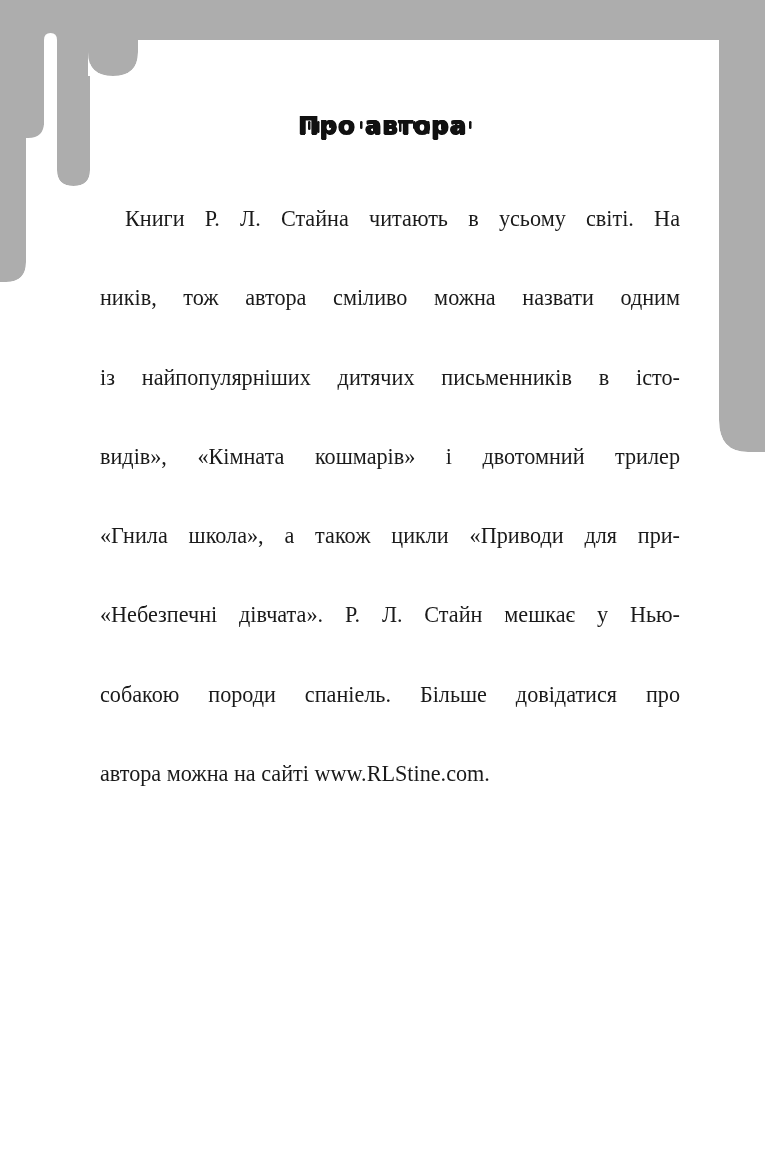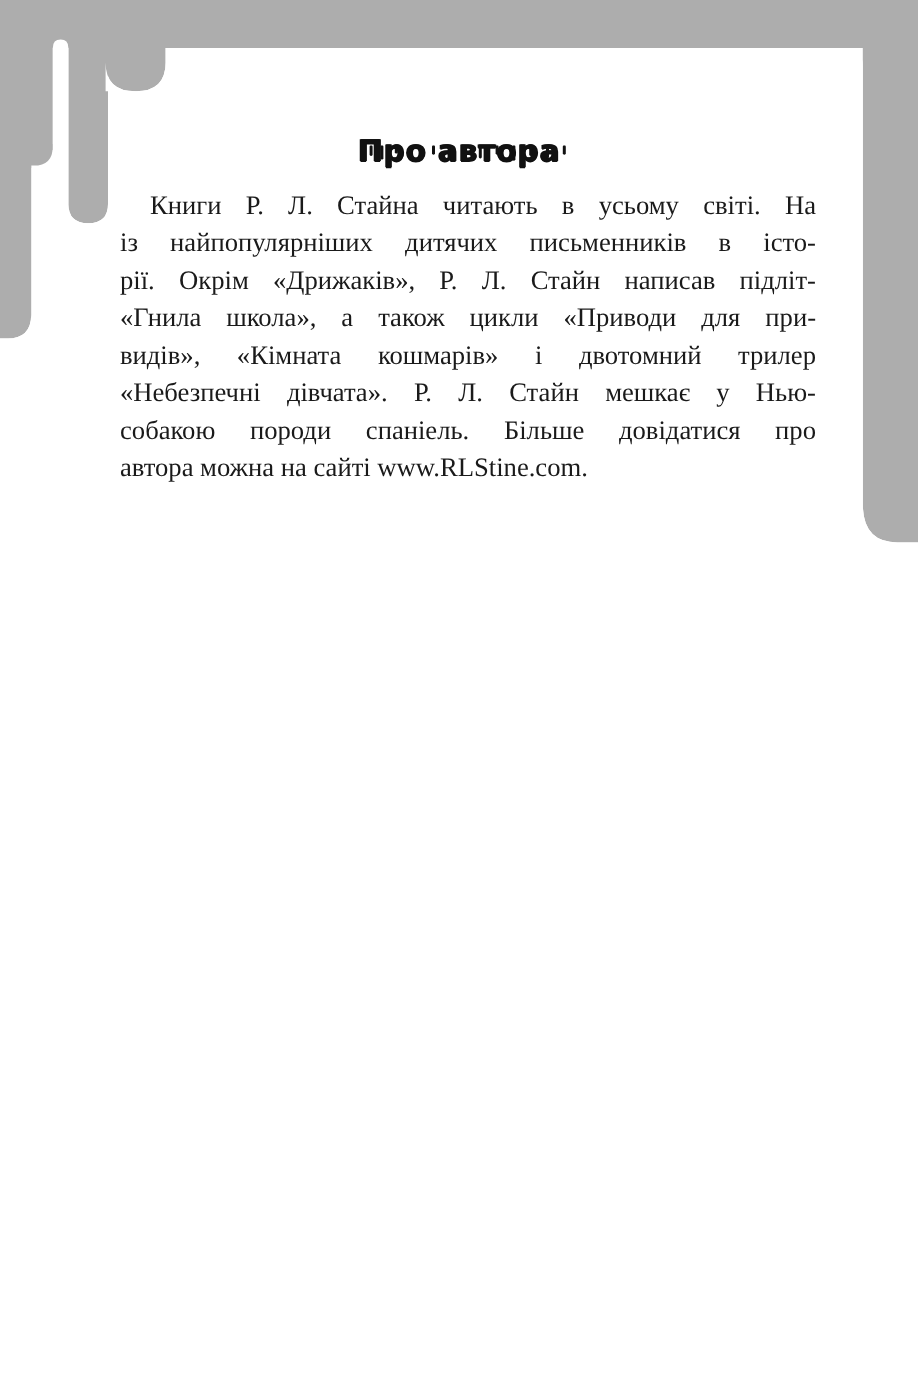--- a/index.html
+++ b/index.html
@@ -50,20 +50,21 @@
       margin: 0;
       font-size: 22.2px;
       line-height: 31.3px;
       color: #1a1a1a;
     }
     .body-text .line {
       display: block;
       white-space: nowrap;
       text-align: justify;
       text-align-last: justify;
+      margin-top: 48px;
     }
     .body-text .line.first {
       padding-left: 25px;
     }
     .body-text .line.last {
       text-align-last: left;
     }
   </style>
 </head>
 <body>
@@ -116,20 +117,20 @@
     <rect x="108" y="0" width="2.5" height="8" rx="1.2"></rect>
     <rect x="122" y="0" width="2.5" height="13" rx="1.2"></rect>
     <rect x="136" y="0" width="2.5" height="9" rx="1.2"></rect>
     <rect x="150" y="0" width="2.5" height="11" rx="1.2"></rect>
     <rect x="164" y="0" width="2.5" height="8" rx="1.2"></rect>
   </g>
 </svg>
 
 <p class="body-text">
   <span class="line first">Книги Р. Л. Стайна читають в усьому світі. На</span>
+  <span class="line">ників, тож автора сміливо можна назвати одним</span>
   <span class="line">із найпопулярніших дитячих письменників в істо-</span>
-  <span class="line">рії. Окрім «Дрижаків», Р. Л. Стайн написав підліт-</span>
+  <span class="line">видів», «Кімната кошмарів» і двотомний трилер</span>
   <span class="line">«Гнила школа», а також цикли «Приводи для при-</span>
-  <span class="line">видів», «Кімната кошмарів» і двотомний трилер</span>
   <span class="line">«Небезпечні дівчата». Р. Л. Стайн мешкає у Нью-</span>
   <span class="line">собакою породи спаніель. Більше довідатися про</span>
   <span class="line last">автора можна на сайті www.RLStine.com.</span>
 </p>
 
 </body></html>

